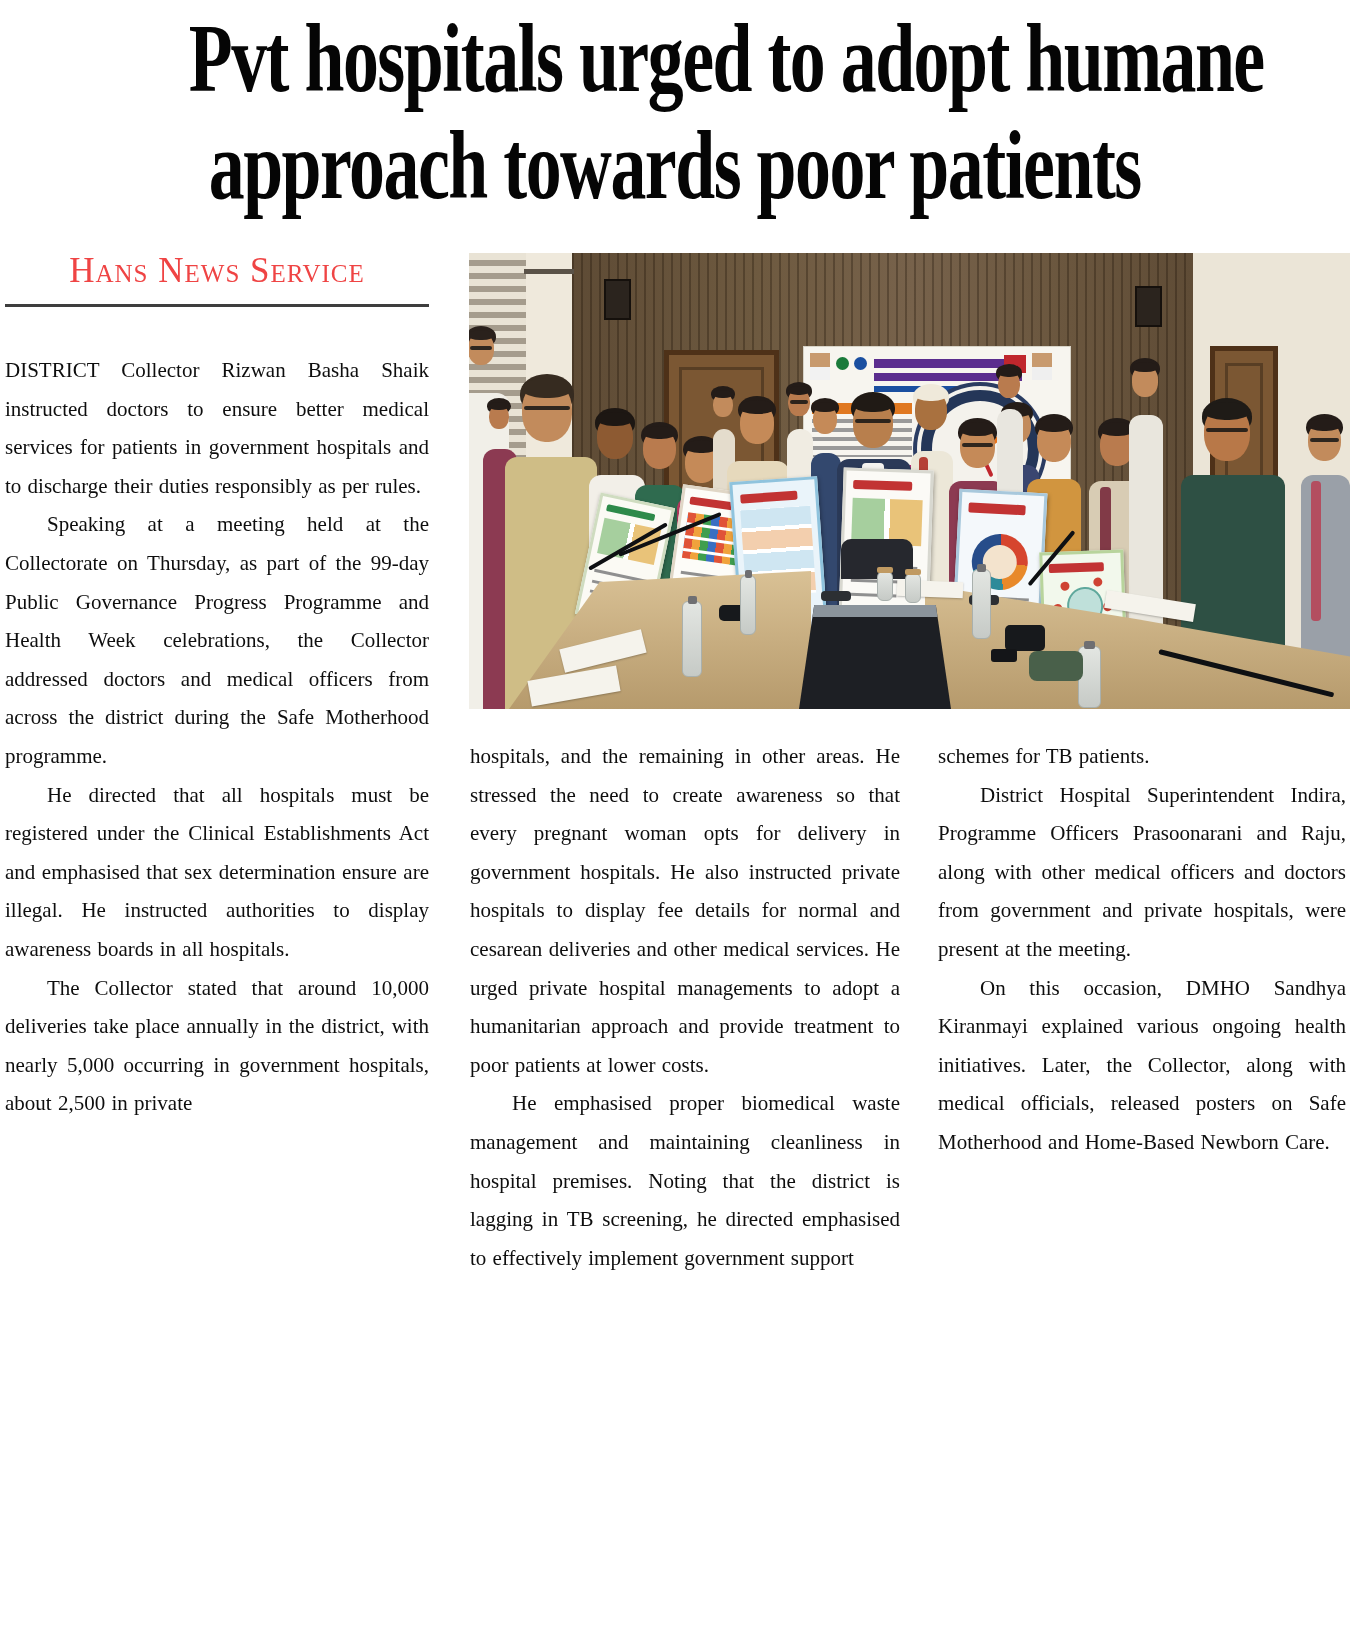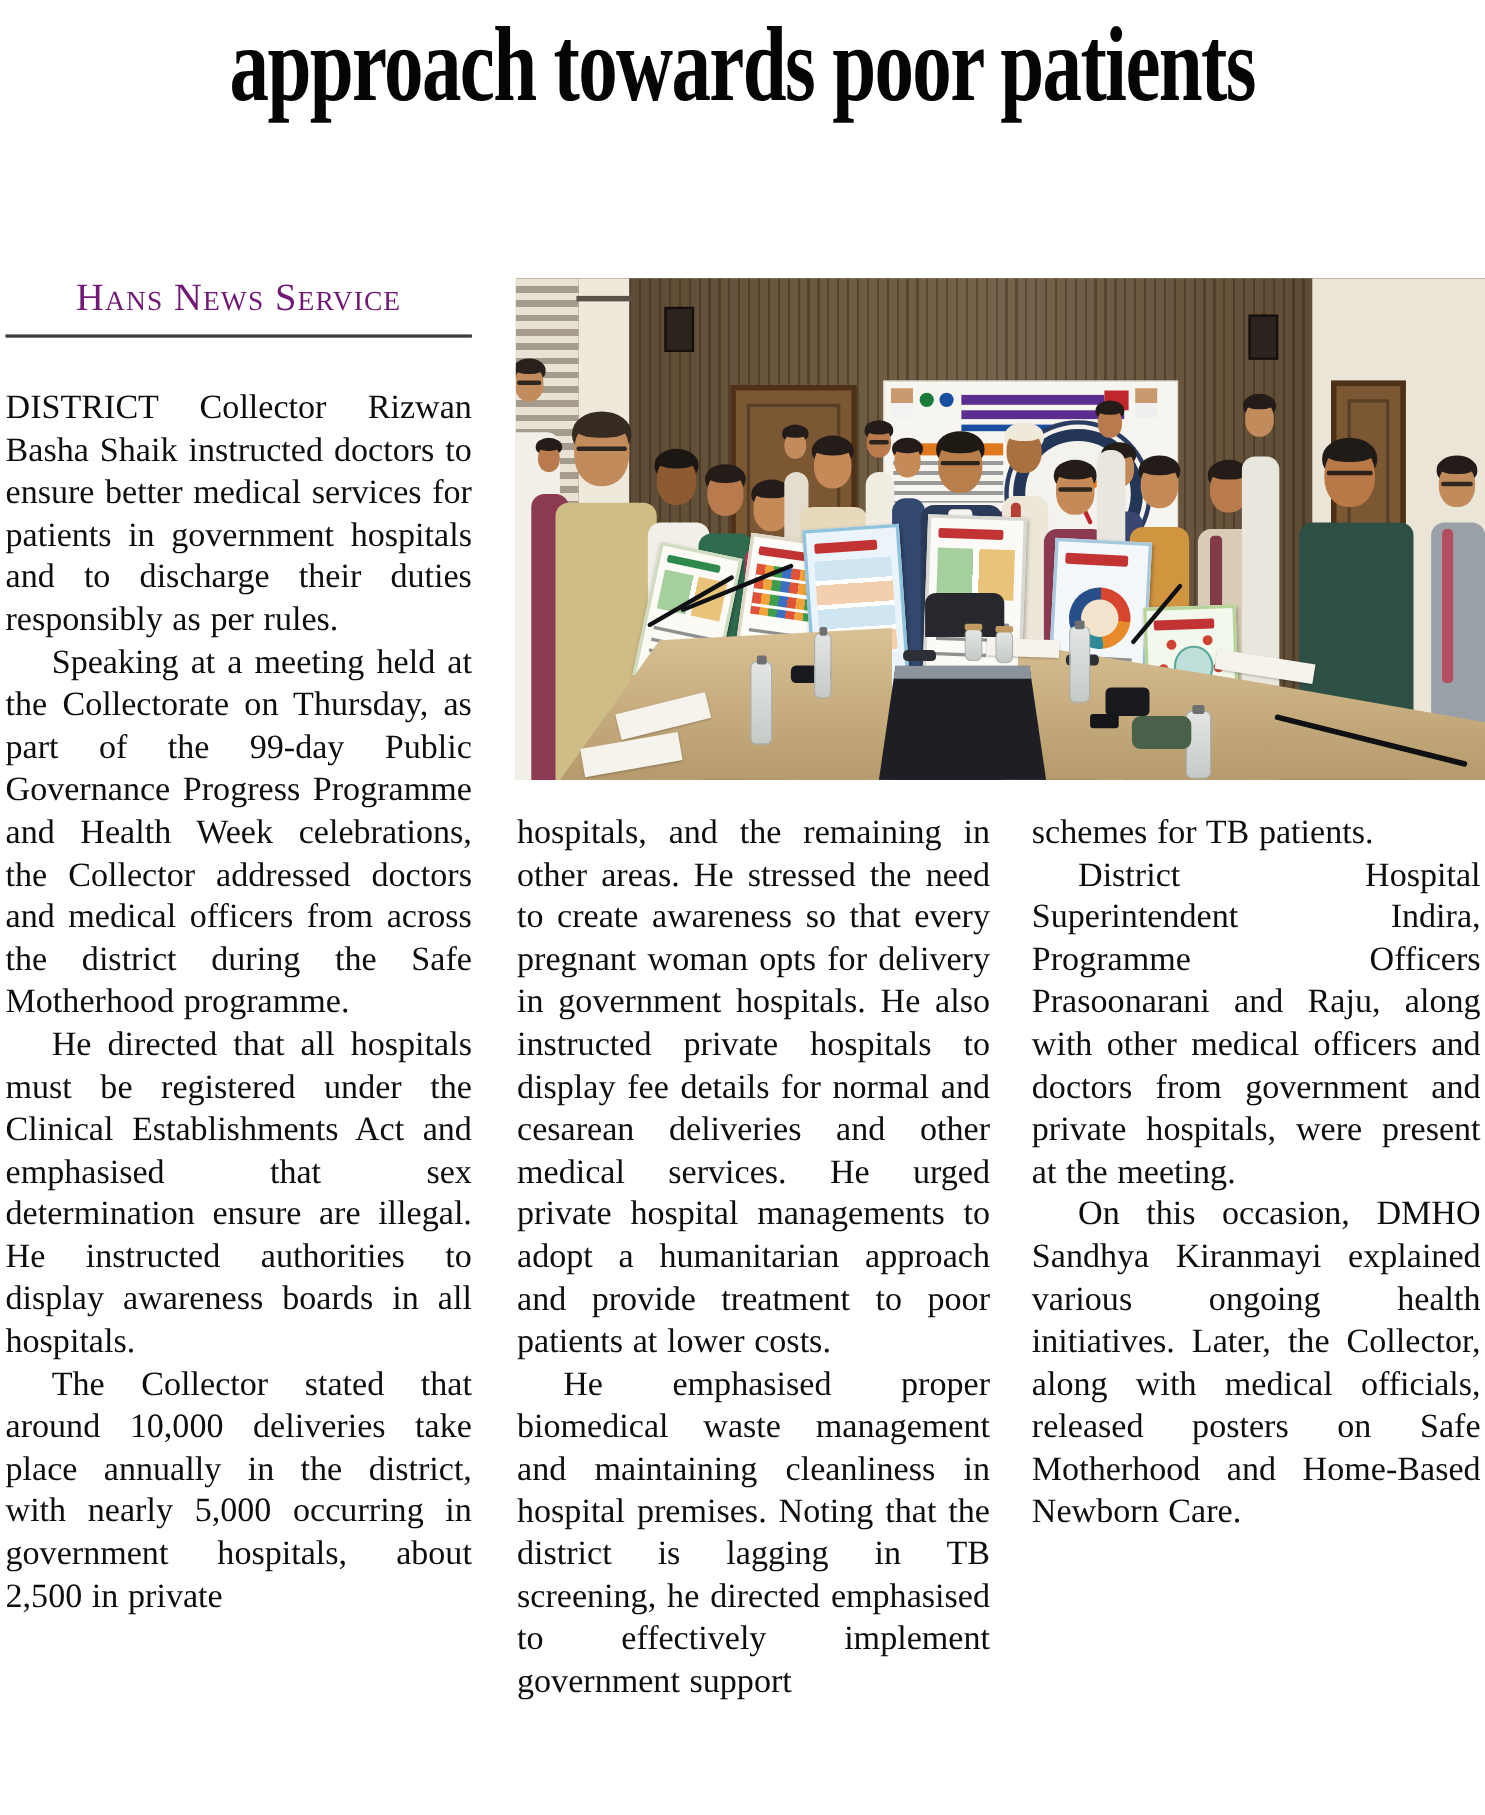--- a/index.html
+++ b/index.html
@@ -9,24 +9,24 @@
   .headline{position:absolute;top:4px;left:0;width:100%;}
   .hl{height:107px;line-height:109px;text-align:center;white-space:nowrap;}
   .hl-inner{display:inline-block;transform:scaleX(.74);transform-origin:center;
             font-weight:bold;font-size:97px;letter-spacing:-2px;color:#050505;}
   
   .col{position:absolute;}
   .col1{left:5px;top:250px;width:424px;}
   .col2{left:470px;top:737px;width:430px;}
   .col3{left:938px;top:737px;width:408px;}
   .byline{text-align:center;font-variant:small-caps;font-size:35px;line-height:42px;
-          letter-spacing:1px;color:#701a75;}
+          letter-spacing:1px;color:#ef4444;}
   .rule{border:0;border-top:3px solid #3e3e3e;margin:12px 0 0 0;}
   .col-paras{margin-top:44px;}
-  .col p.para{margin:0;font-size:31px;line-height:38.6px;text-align:justify;
+  .col p.para{margin:0;font-size:21px;line-height:38.6px;text-align:justify;
               text-indent:42px;word-spacing:1px;}
   .col p.para.lead{text-indent:0;}
   
   .photo{position:absolute;left:469px;top:253px;width:881px;height:456px;overflow:hidden;
          background:#6e5a40;}
   .abs{position:absolute;}
   .ph-blinds{left:0;top:0;width:57px;height:352px;
     background:repeating-linear-gradient(180deg,#e9e3d5 0 7px,#a59c8d 7px 13px);}
   .ph-wallstrip{left:57px;top:0;width:46px;height:340px;background:#efe9dc;}
   .ph-rod{left:55px;top:16px;width:50px;height:5px;background:#5a5248;}
@@ -102,20 +102,21 @@
   .stem{background:#0e1013;border-radius:2px;transform-origin:left center;}
   .pouch{background:#49604a;border-radius:8px;}
   .phone{background:#141518;border-radius:3px;}
 </style>
 </head>
 <body>
 
 <div class="page">
 
   <div class="headline">
+    <div class="hl"><span class="hl-inner">Pvt hospitals urged to adopt humane</span></div>
     <div class="hl"><span class="hl-inner">approach towards poor patients</span></div>
   </div>
 
   <div class="col col1">
     <div class="byline">
       <div>Hans News Service</div>
     </div>
     <hr class="rule">
     <div class="col-paras">
         <p class="para lead">DISTRICT Collector Rizwan Basha Shaik instructed doctors to ensure better medical services for patients in government hospitals and to discharge their duties responsibly as per rules.</p>

